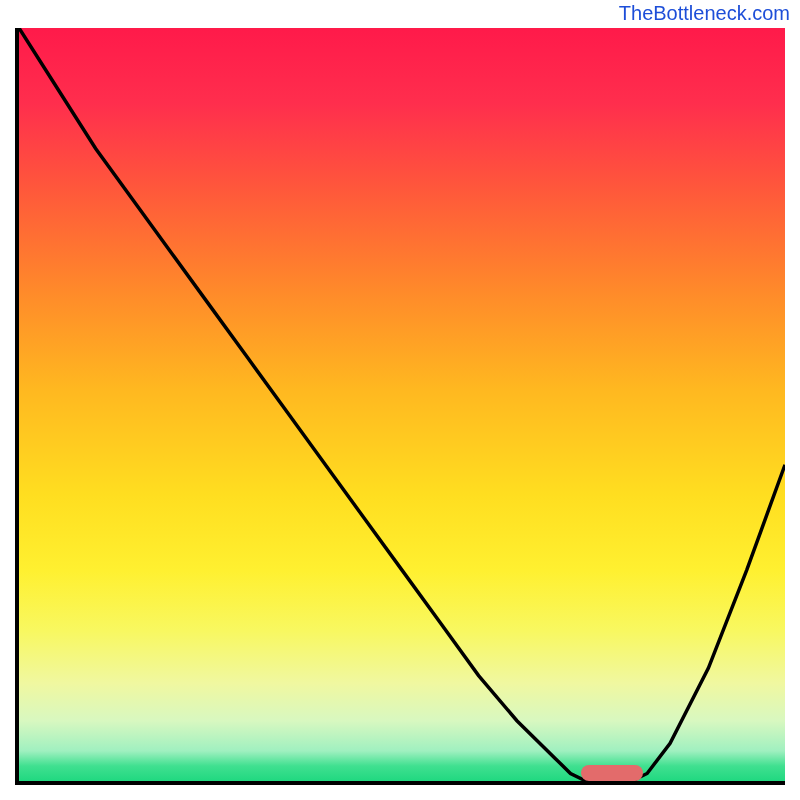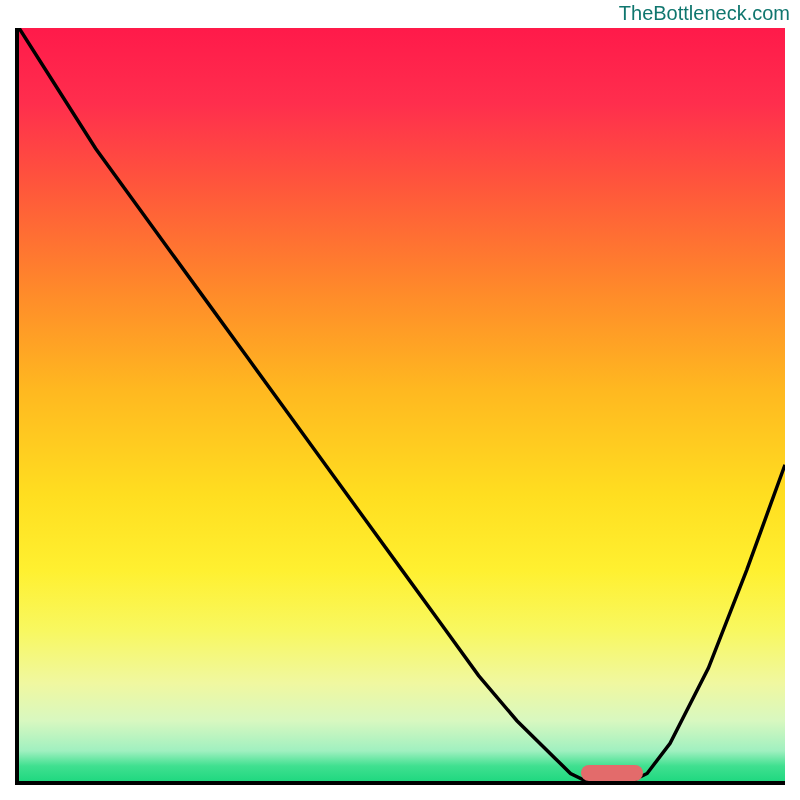--- a/index.html
+++ b/index.html
@@ -7,21 +7,21 @@
     width: 800px;
     height: 800px;
     background: #ffffff;
     position: relative;
     font-family: Arial, sans-serif;
   }
   .watermark {
     position: absolute;
     top: 2px;
     right: 10px;
-    color: #0f766e;
+    color: #1d4ed8;
     font-size: 20px;
     font-weight: 500;
     z-index: 10;
   }
   .chart-area {
     position: absolute;
     left: 15px;
     top: 28px;
     width: 770px;
     height: 757px;

